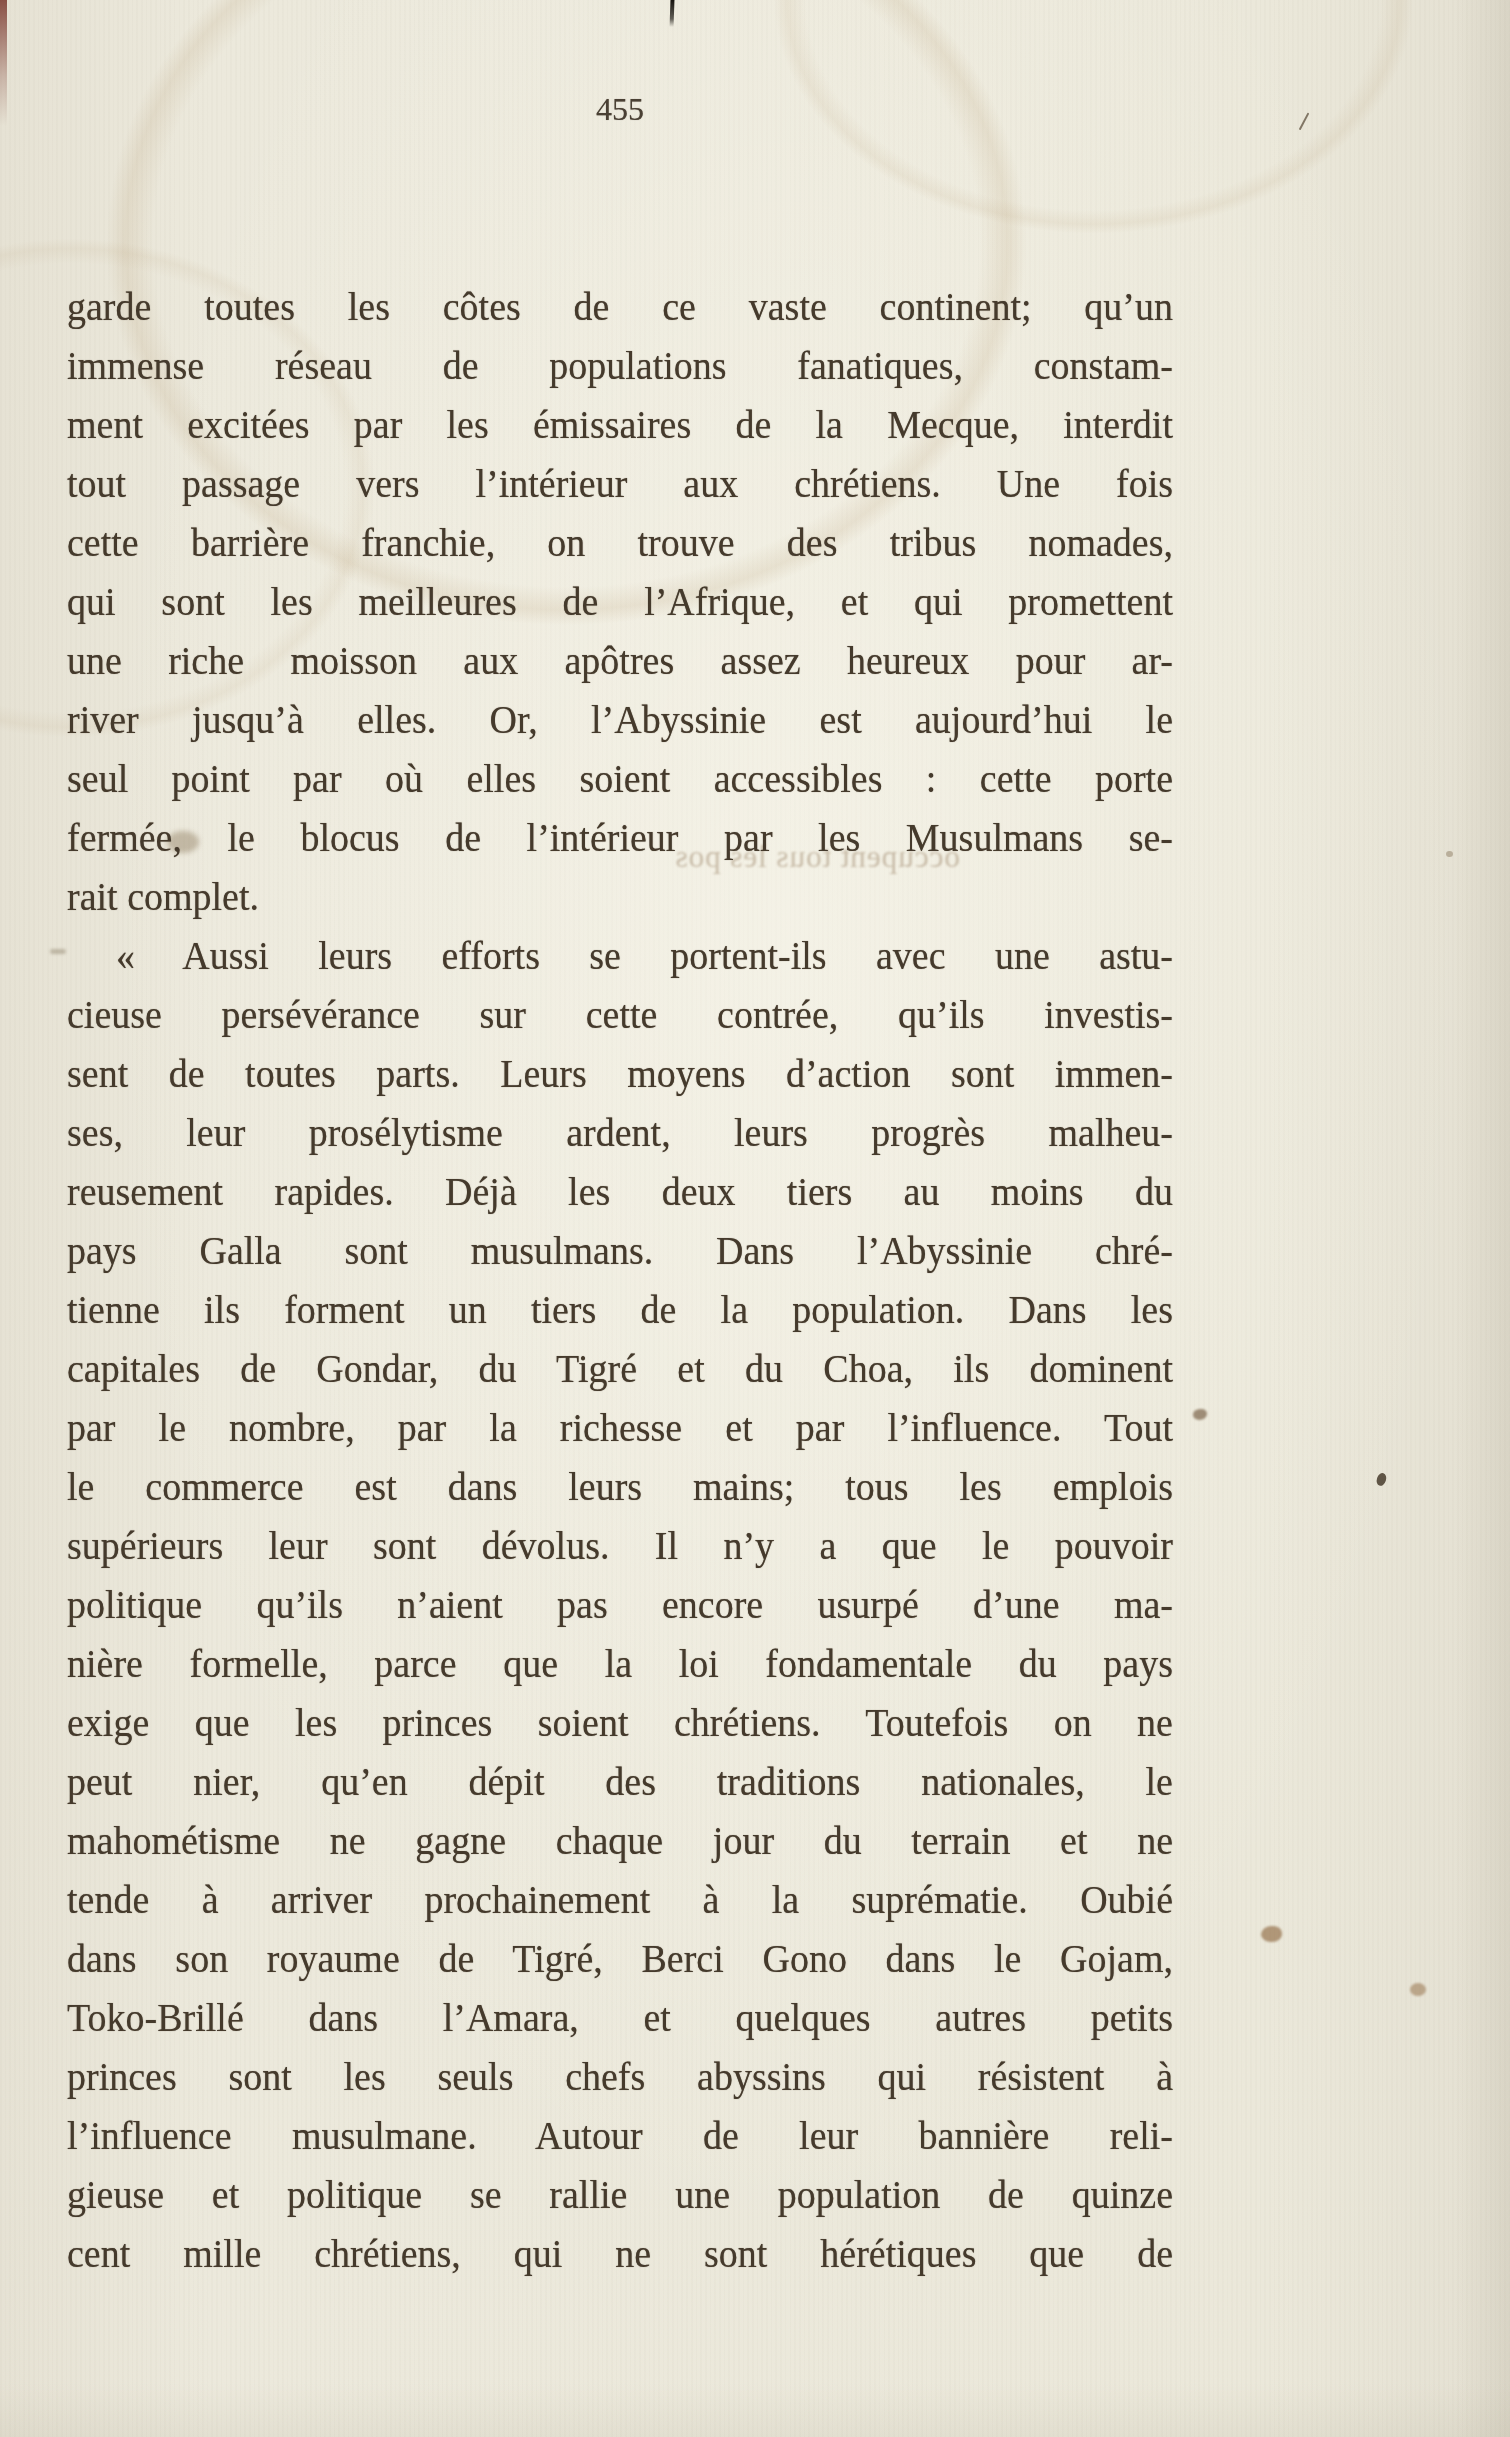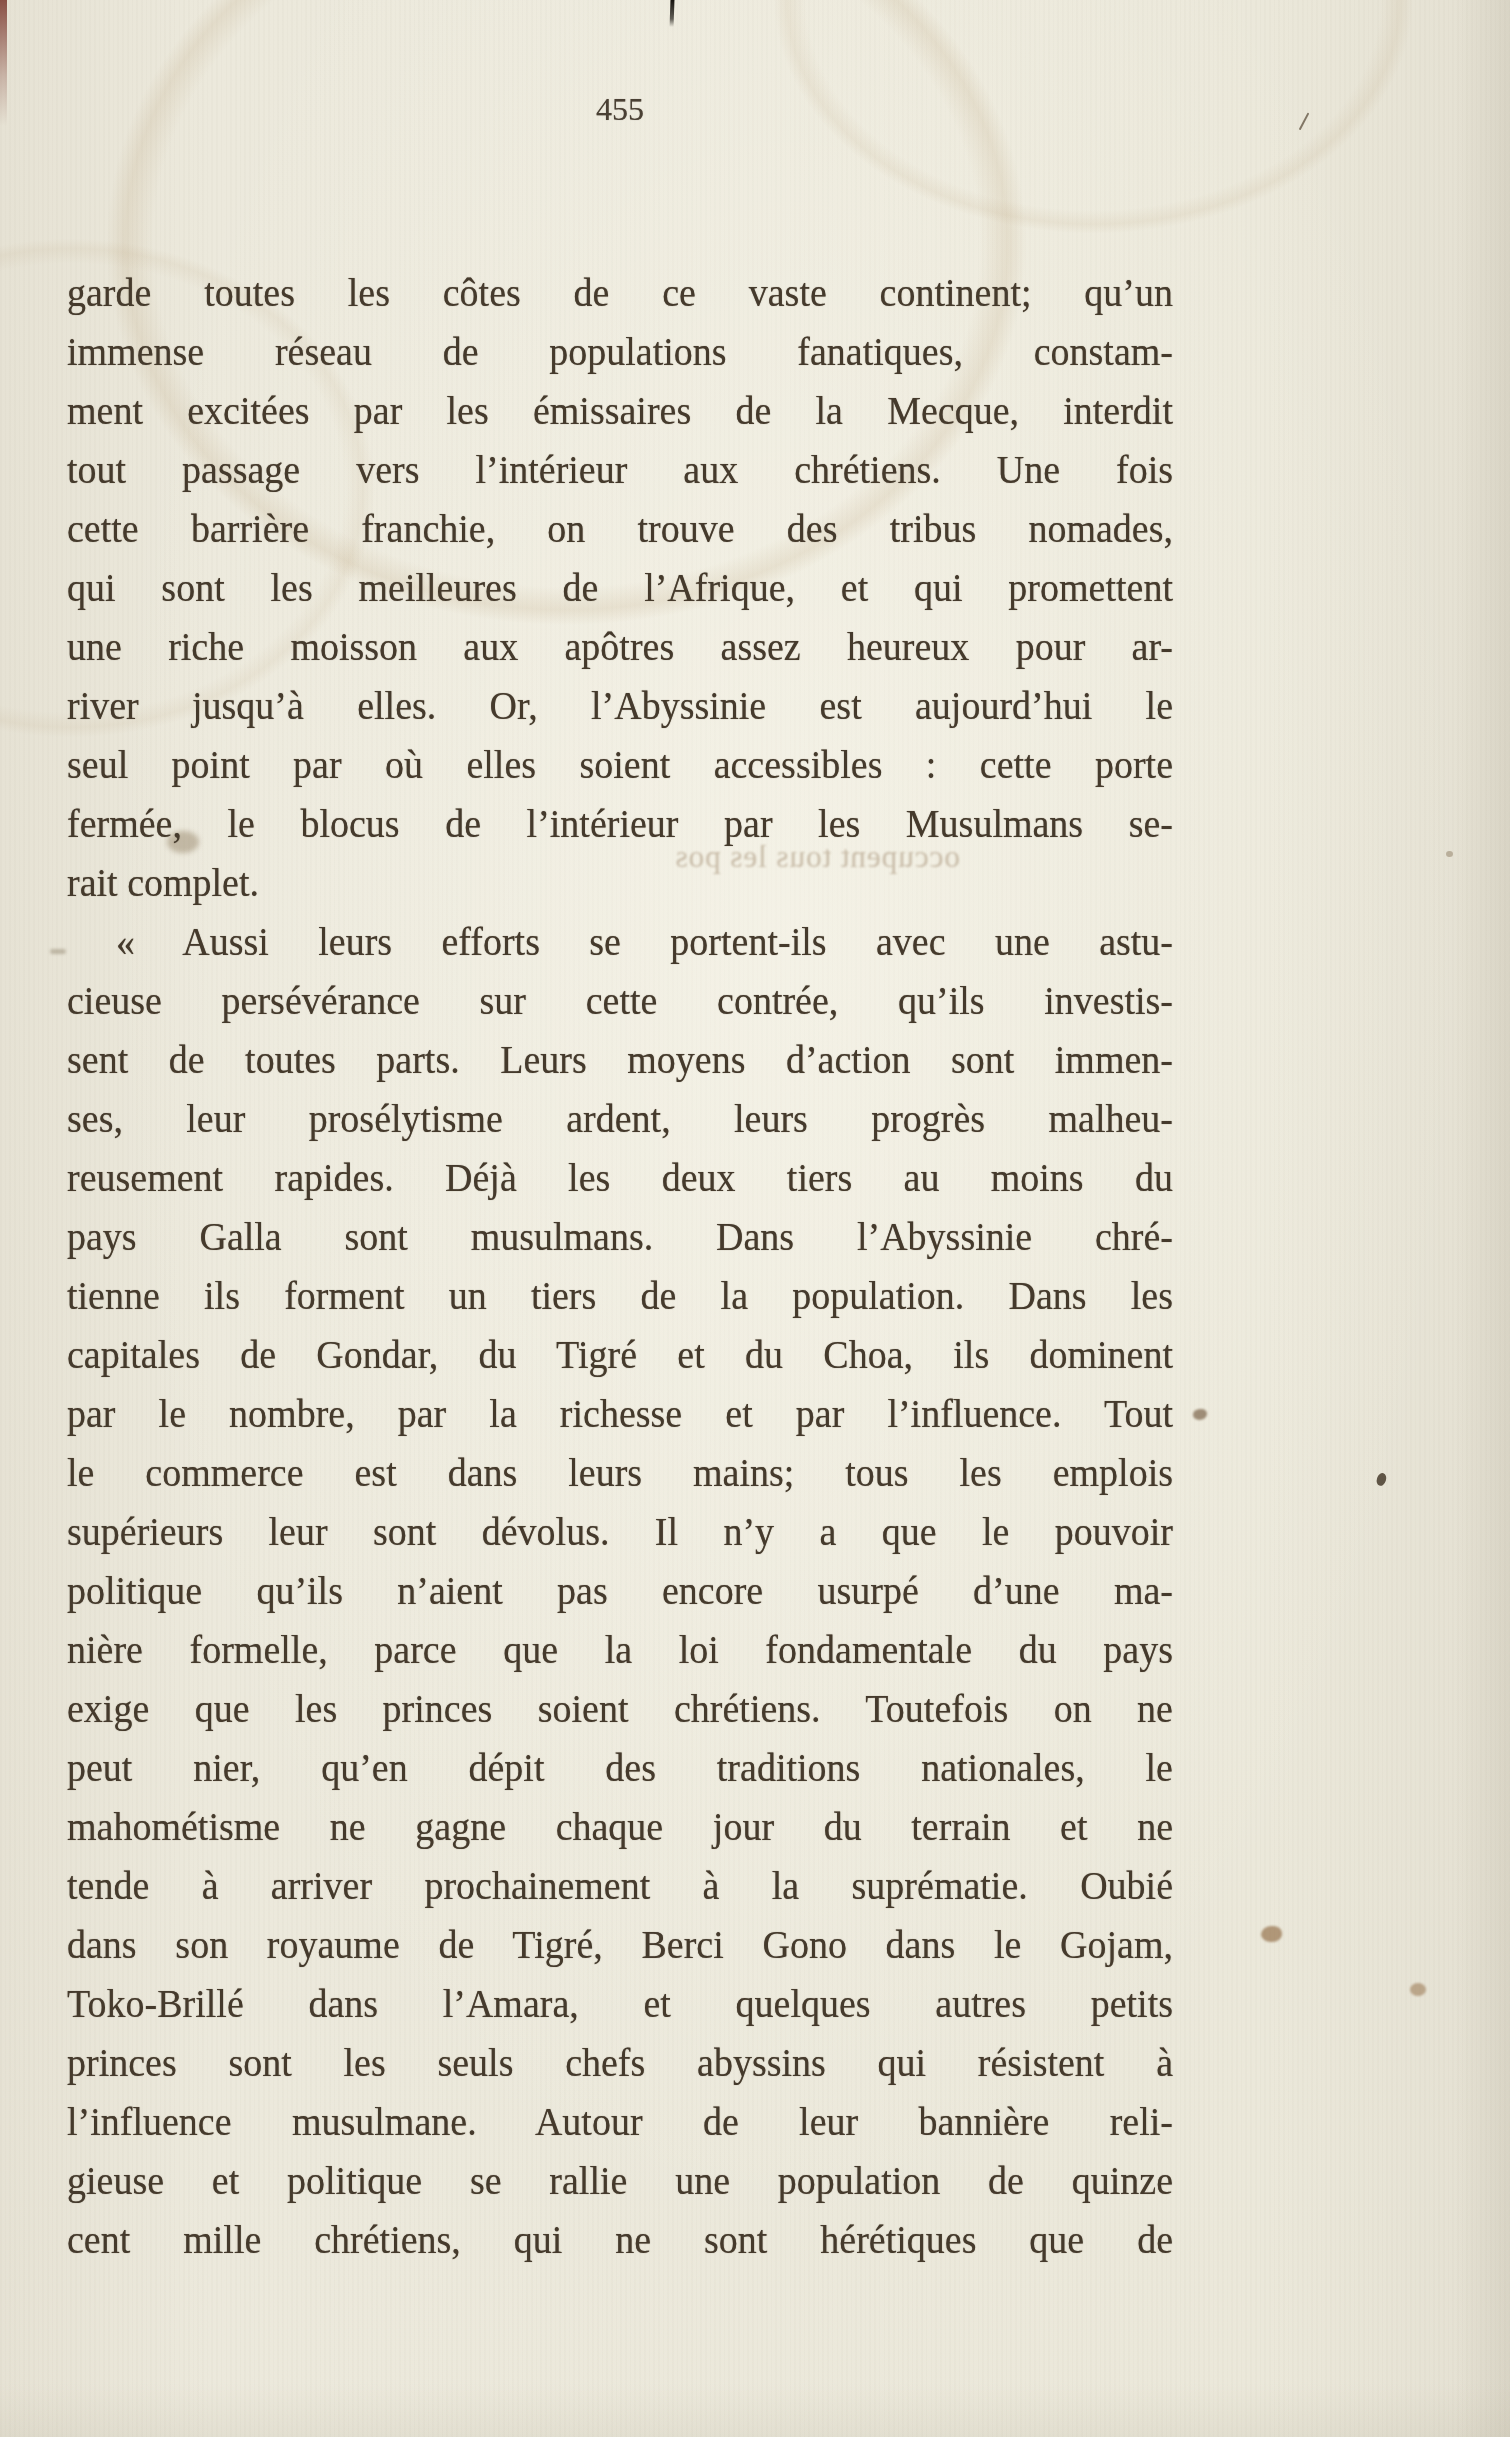--- a/index.html
+++ b/index.html
@@ -73,21 +73,21 @@
     white-space:nowrap;letter-spacing:0.8px;
   }
   
   .page-number{
     position:absolute;left:67px;top:91px;width:1106px;
     text-align:center;font-size:32px;color:#4a4034;
     text-shadow:0 0 0.8px rgba(74,64,52,0.6);
   }
   
   .text-block{
-    position:absolute;left:67px;top:263px;width:1106px;
+    position:absolute;left:67px;top:277px;width:1106px;
   }
   .text-line{
     height:59px;line-height:59px;font-size:38px;color:var(--ink);
     text-align:justify;text-align-last:justify;white-space:normal;
     text-shadow:0 0 0.9px rgba(69,58,45,0.65);
     transform:scaleY(1.06);transform-origin:50% 50%;
   }
   .text-line.flush{text-align:left;text-align-last:left;}
   .text-line.indent{padding-left:49px;width:1057px;}
 </style>

